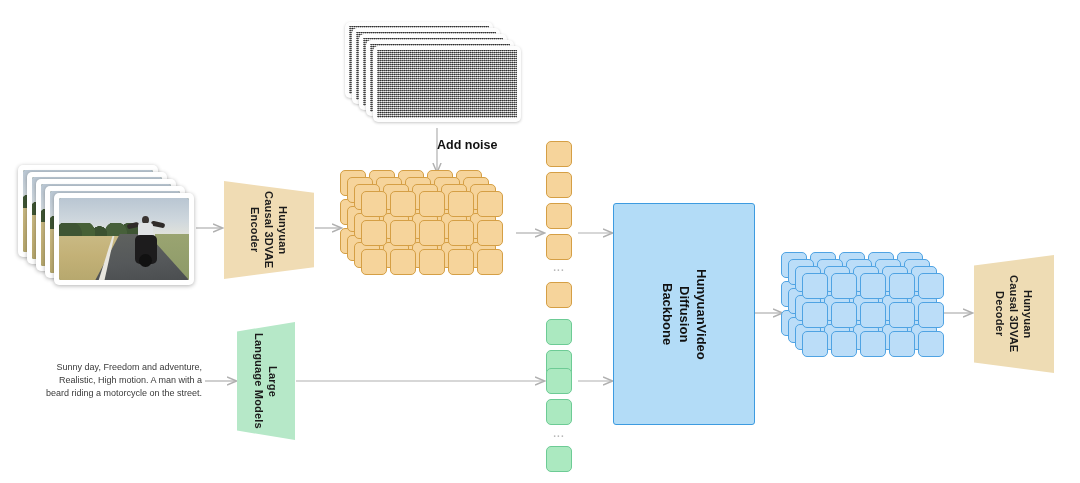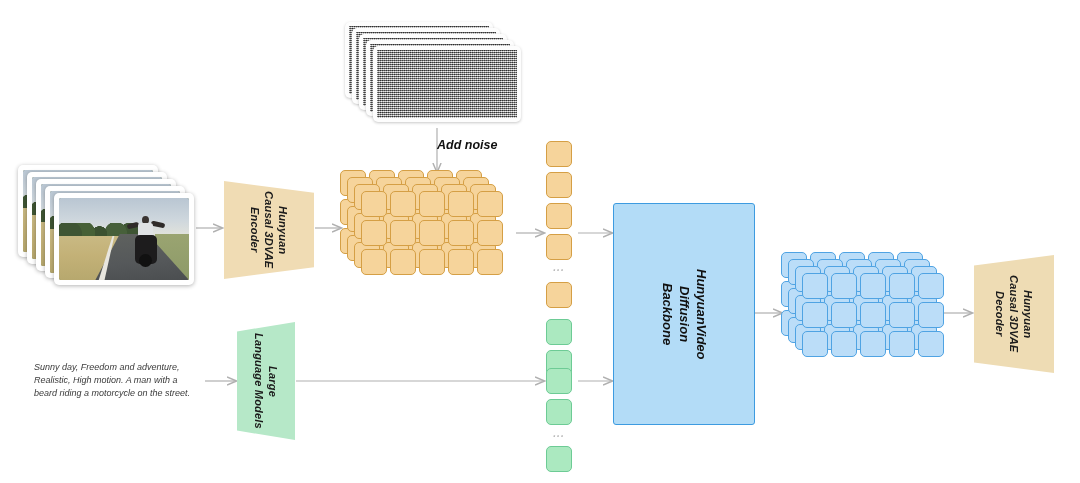--- a/index.html
+++ b/index.html
@@ -2,21 +2,21 @@
 <html><head>
 <meta charset="utf-8">
 <style>
   html,body{margin:0;padding:0;}
   body{
     width:1080px;height:483px;
     background:#ffffff;
     font-family:"Liberation Sans", sans-serif;
     overflow:hidden;
   }
-  #canvas{position:relative;width:1080px;height:483px;font-style:italic;}
+  #canvas{position:relative;width:1080px;height:483px;}
 
   
   .abs{position:absolute;}
 
   
   .framestack{position:absolute;}
   .frame{
     position:absolute;
     width:140px;height:92px;
     background:#ffffff;
@@ -107,21 +107,21 @@
     border-radius:3px;display:flex;align-items:center;justify-content:center;
   }
   .backbone .lbl{
     writing-mode:vertical-rl;text-orientation:mixed;
     font-weight:bold;font-size:13px;color:#111;line-height:17px;text-align:center;
   }
 
   
   .prompt{
     position:absolute;font-size:9px;color:#3a3a3a;line-height:13px;
-    text-align:left;width:168px;
+    text-align:right;width:168px;
   }
 
   
   .addnoise{position:absolute;font-size:12.5px;font-weight:bold;color:#111;}
   svg.arrows{position:absolute;left:0;top:0;width:1080px;height:483px;pointer-events:none;}
 </style>
 </head>
 <body>
 
 <div id="canvas">

